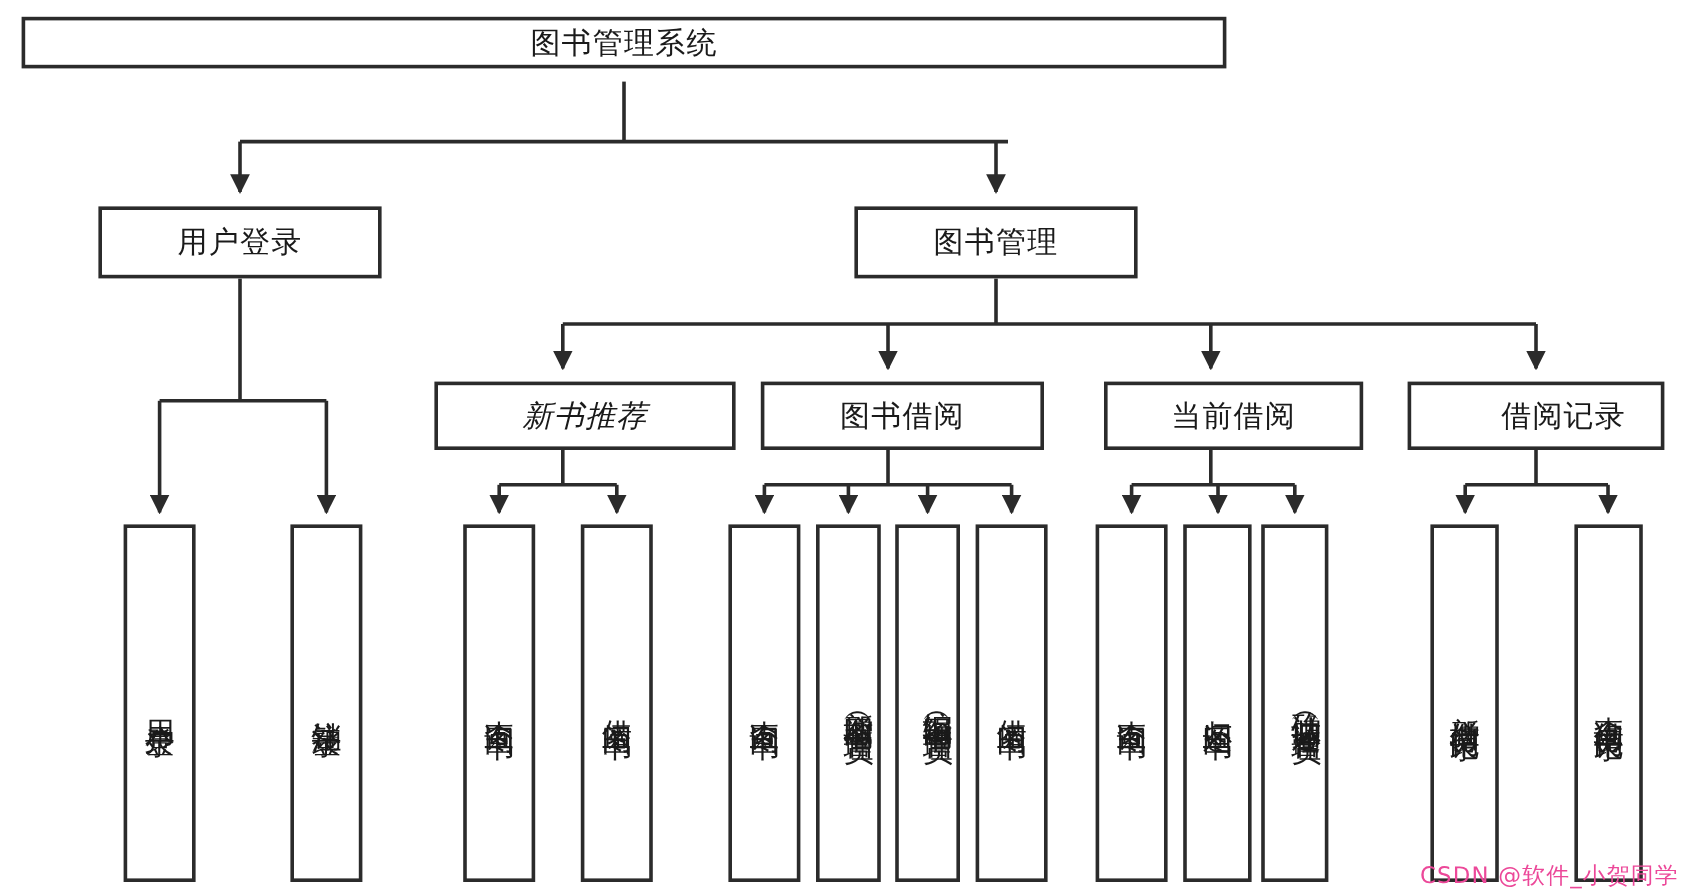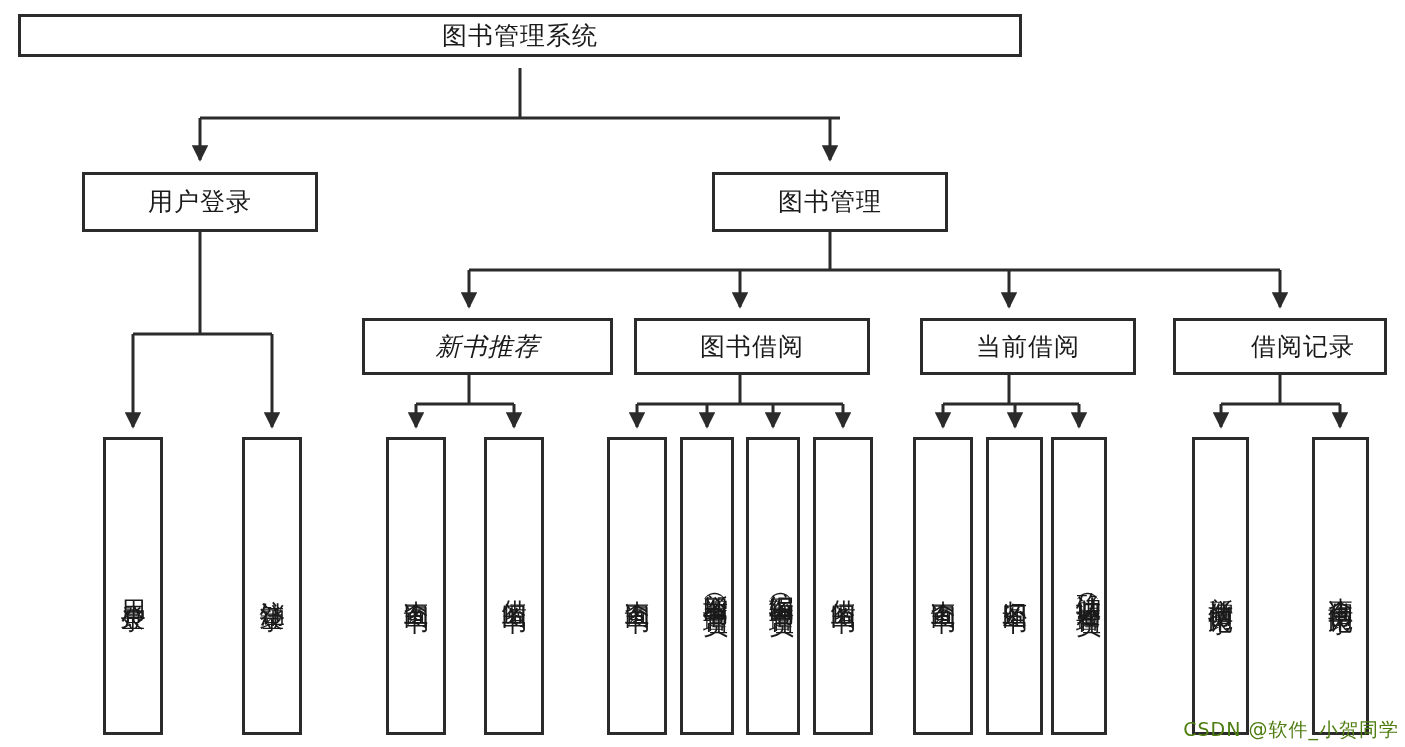--- a/index.html
+++ b/index.html
@@ -52,21 +52,21 @@
     text-orientation: upright;
     display: block;
     max-height: 100%;
     white-space: pre-wrap;
   }
   .watermark {
     position: absolute;
     right: 6px;
     bottom: 4px;
     font-size: 19px;
-    color: #4d7c0f;
+    color: #ec4899;
     letter-spacing: 1px;
     white-space: nowrap;
     margin-left: 24px;
   }
 </style>
 </head>
 <body>
 
 <div id="canvas">
 

